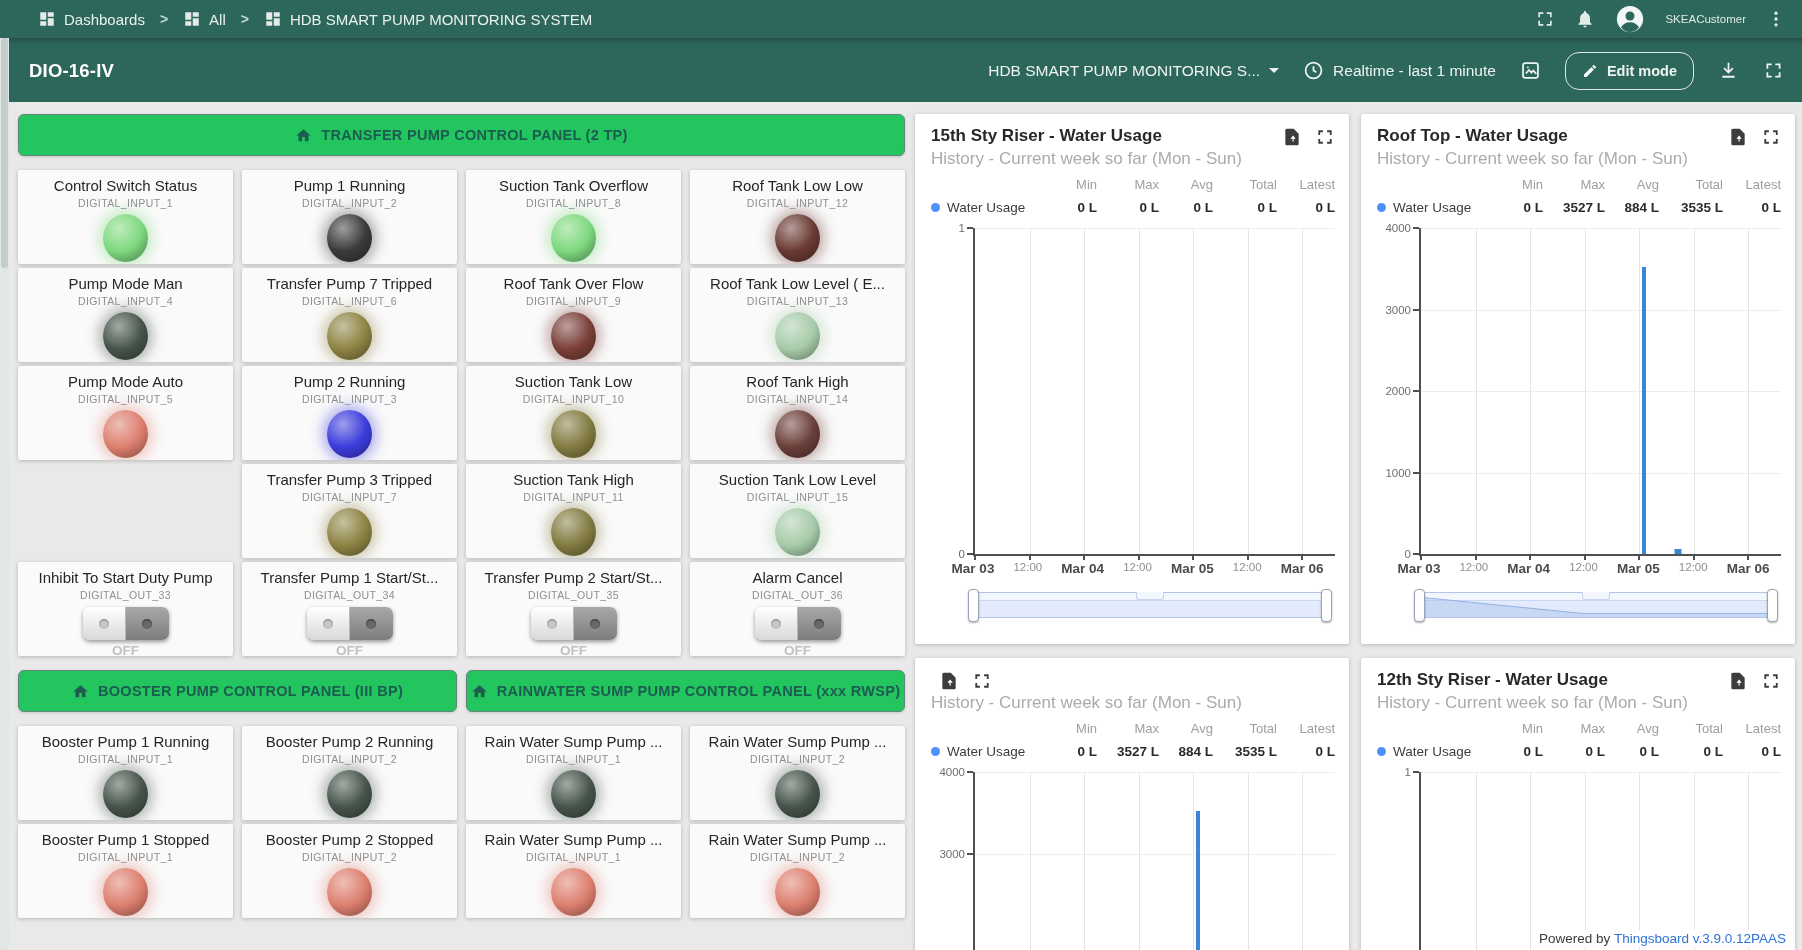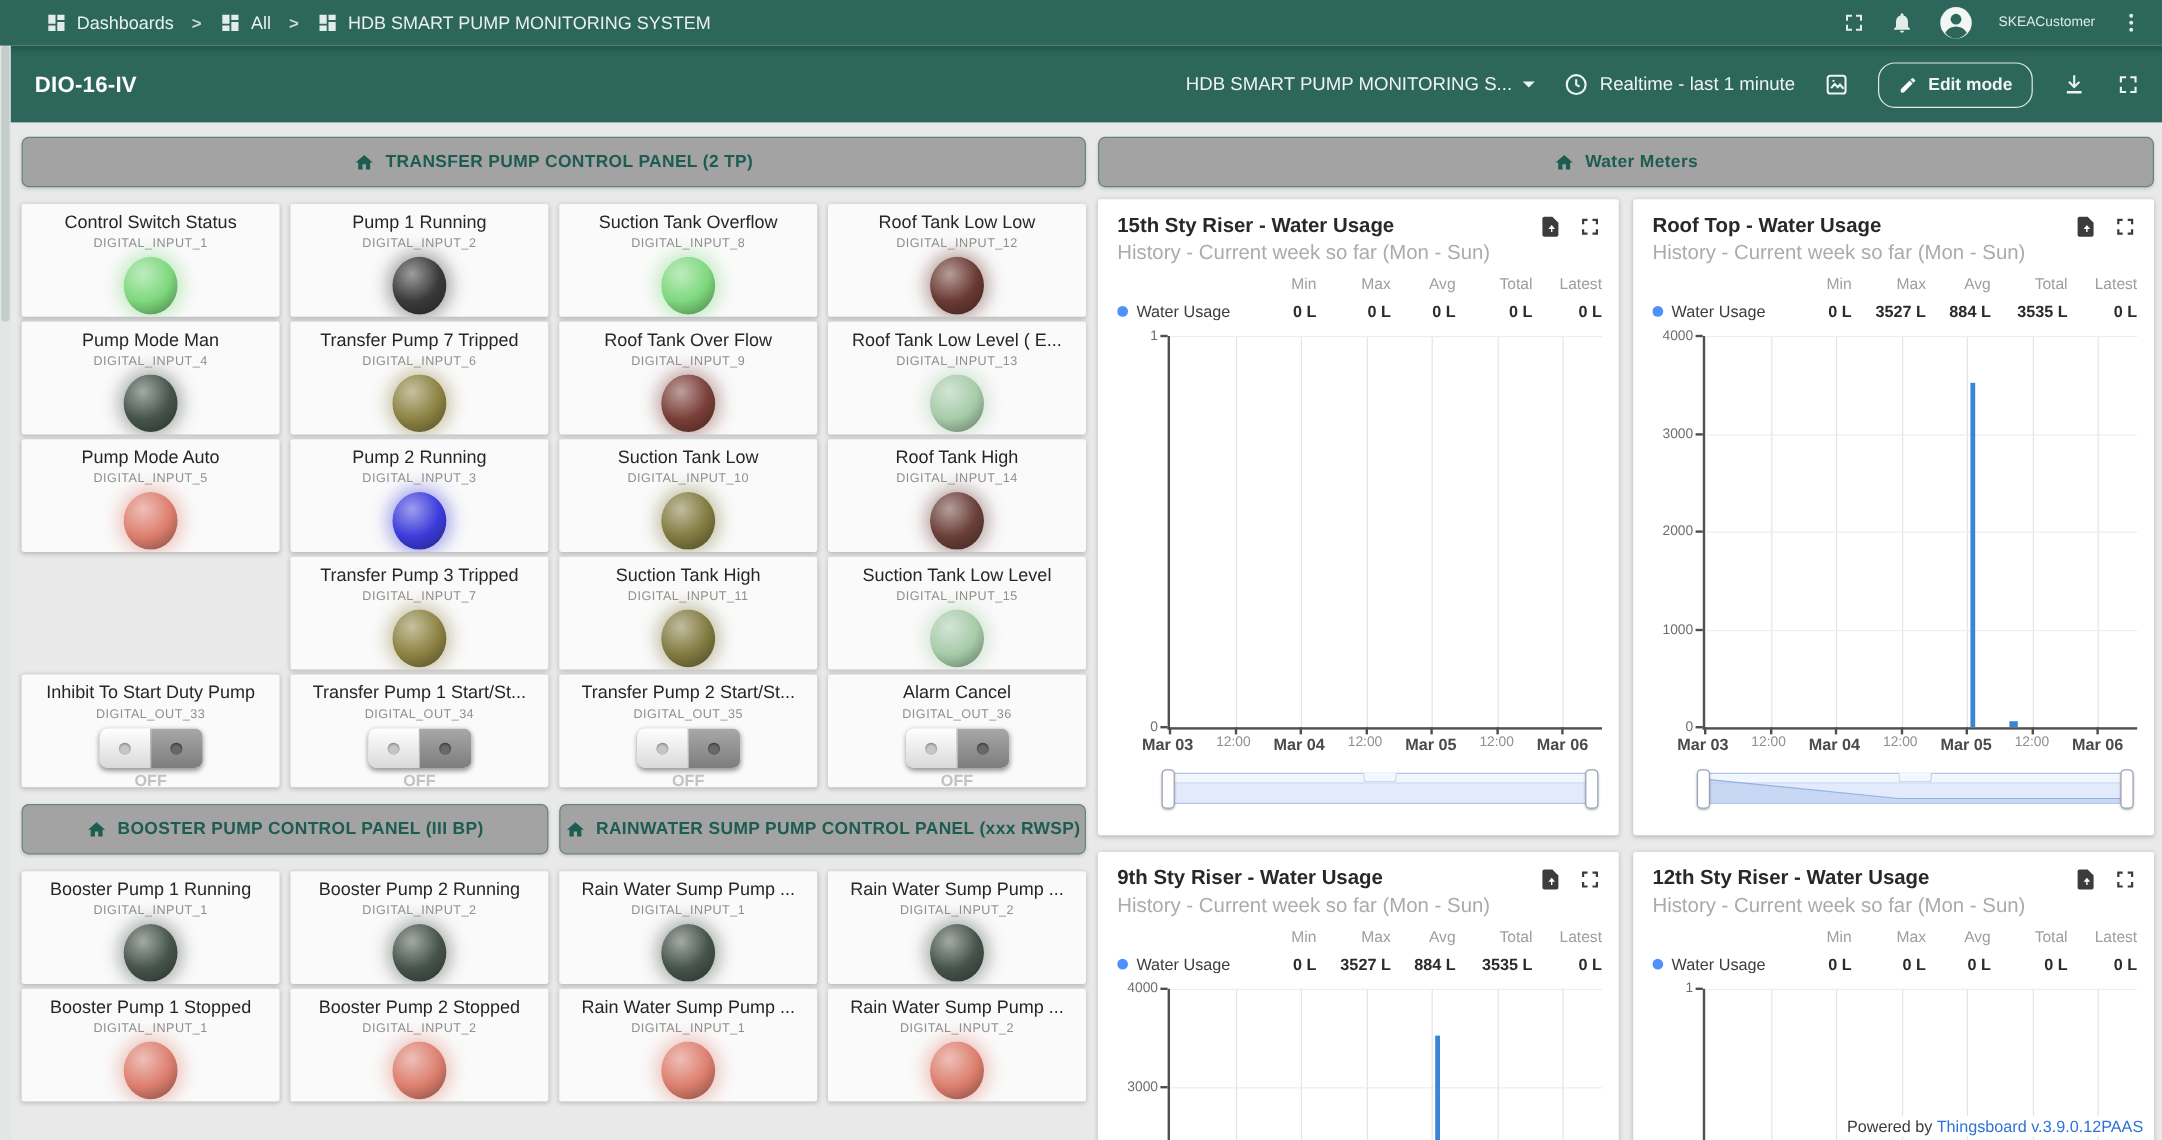--- a/index.html
+++ b/index.html
@@ -39,21 +39,21 @@
   .tb-icon svg,.timewindow svg{width:21px;height:21px;display:block}
   .edit-btn{display:flex;align-items:center;gap:9px;border:1px solid rgba(255,255,255,.85);border-radius:14px;
             height:36px;padding:0 16px;font-size:14.5px;font-weight:700;cursor:pointer}
   .edit-btn svg{width:16px;height:16px;display:block}
 
   
   .content{position:absolute;top:64px;left:0;width:100%}
   .left-region{position:absolute;left:9px;top:12px;width:887px}
   .right-region{position:absolute;left:906px;top:12px;width:880px}
 
-  .panel-header{height:42px;background:#a3a3a3;border:1px solid #63867c;border-radius:6px;box-sizing:border-box;
+  .panel-header{height:42px;background:#22c55e;border:1px solid #63867c;border-radius:6px;box-sizing:border-box;
                 display:flex;align-items:center;justify-content:center;gap:9px;color:#1d5c50;font-weight:700;
                 font-size:14.5px;letter-spacing:.3px;box-shadow:0 1px 3px rgba(0,0,0,.16)}
   .panel-header svg{width:17px;height:17px;display:block}
   .left-region > .panel-header{margin-bottom:14px}
   .two-headers{display:grid;grid-template-columns:439px 439px;gap:9px;margin:14px 0}
   .right-region > .panel-header{margin-bottom:10px}
 
   .cards-grid{display:grid;grid-template-columns:repeat(4,215px);gap:4px 9px}
   .led-card{width:215px;height:94px;background:#fafafa;box-shadow:0 1px 4px rgba(0,0,0,.22);border-radius:2px;
             text-align:center;padding-top:7px;box-sizing:border-box;overflow:hidden}
@@ -398,26 +398,20 @@
           </div>
           <div class="led-card">
             <div class="led-title">Rain Water Sump Pump ...</div>
             <div class="led-key">DIGITAL_INPUT_2</div>
             <div class="led" style="background: radial-gradient(circle at 36% 30%, rgb(238, 191, 183), rgb(221, 127, 111) 52%, rgb(122, 70, 61) 100%); box-shadow: rgba(221, 127, 111, 0.45) 0px 0px 14px 4px;"></div>
           </div>
         </div>
     </div>
 
     <div class="right-region">
-      <div class="panel-header">
-        <svg viewBox="0 0 24 24">
-            <path fill="#1d5c50" d="M12 3 2 12h3v8h5v-6h4v6h5v-8h3z"></path>
-          </svg>
-        <span>Water Meters</span>
-      </div>
       <div class="charts-grid" id="charts-grid">
           <div class="chart-card">
             <div class="cc-head">
               <div class="cc-title">15th Sty Riser - Water Usage</div>
               <div class="cc-icons">
                 <span class="icon-btn">
                   <svg viewBox="0 0 24 24">
                     <path fill="#3c3c3c" d="M14 2H6c-1.1 0-2 .9-2 2v16c0 1.1.9 2 2 2h12c1.1 0 2-.9 2-2V8l-6-6z"></path>
                     <path fill="#fff" d="M12.6 17.3v-3.2H10l3.3-4 3.3 4h-2.6v3.2z"></path>
                   </svg>
@@ -578,21 +572,20 @@
                 <polygon points="0,5 46,25.5 100,25.5 100,30 0,30" fill="rgba(166,192,235,0.45)"></polygon>
                 <polyline points="0,5 46,25.5 100,25.5" fill="none" stroke="#93b2e2" stroke-width="1" vector-effect="non-scaling-stroke"></polyline>
               </svg>
               <div class="brush-grip"></div>
               <div class="brush-handle hl"></div>
               <div class="brush-handle hr"></div>
             </div>
           </div>
           <div class="chart-card">
             <div class="cc-head">
-              <div class="cc-title">9th Sty Riser - Water Usage</div>
               <div class="cc-icons">
                 <span class="icon-btn">
                   <svg viewBox="0 0 24 24">
                     <path fill="#3c3c3c" d="M14 2H6c-1.1 0-2 .9-2 2v16c0 1.1.9 2 2 2h12c1.1 0 2-.9 2-2V8l-6-6z"></path>
                     <path fill="#fff" d="M12.6 17.3v-3.2H10l3.3-4 3.3 4h-2.6v3.2z"></path>
                   </svg>
                 </span>
                 <span class="icon-btn">
                   <svg viewBox="0 0 24 24">
                     <path fill="#3c3c3c" d="M4 4h5.5v2.2H6.2v3.3H4V4zm10.5 0H20v5.5h-2.2V6.2h-3.3V4zM4 14.5h2.2v3.3h3.3V20H4v-5.5zm13.8 0H20V20h-5.5v-2.2h3.3v-3.3z"></path>

